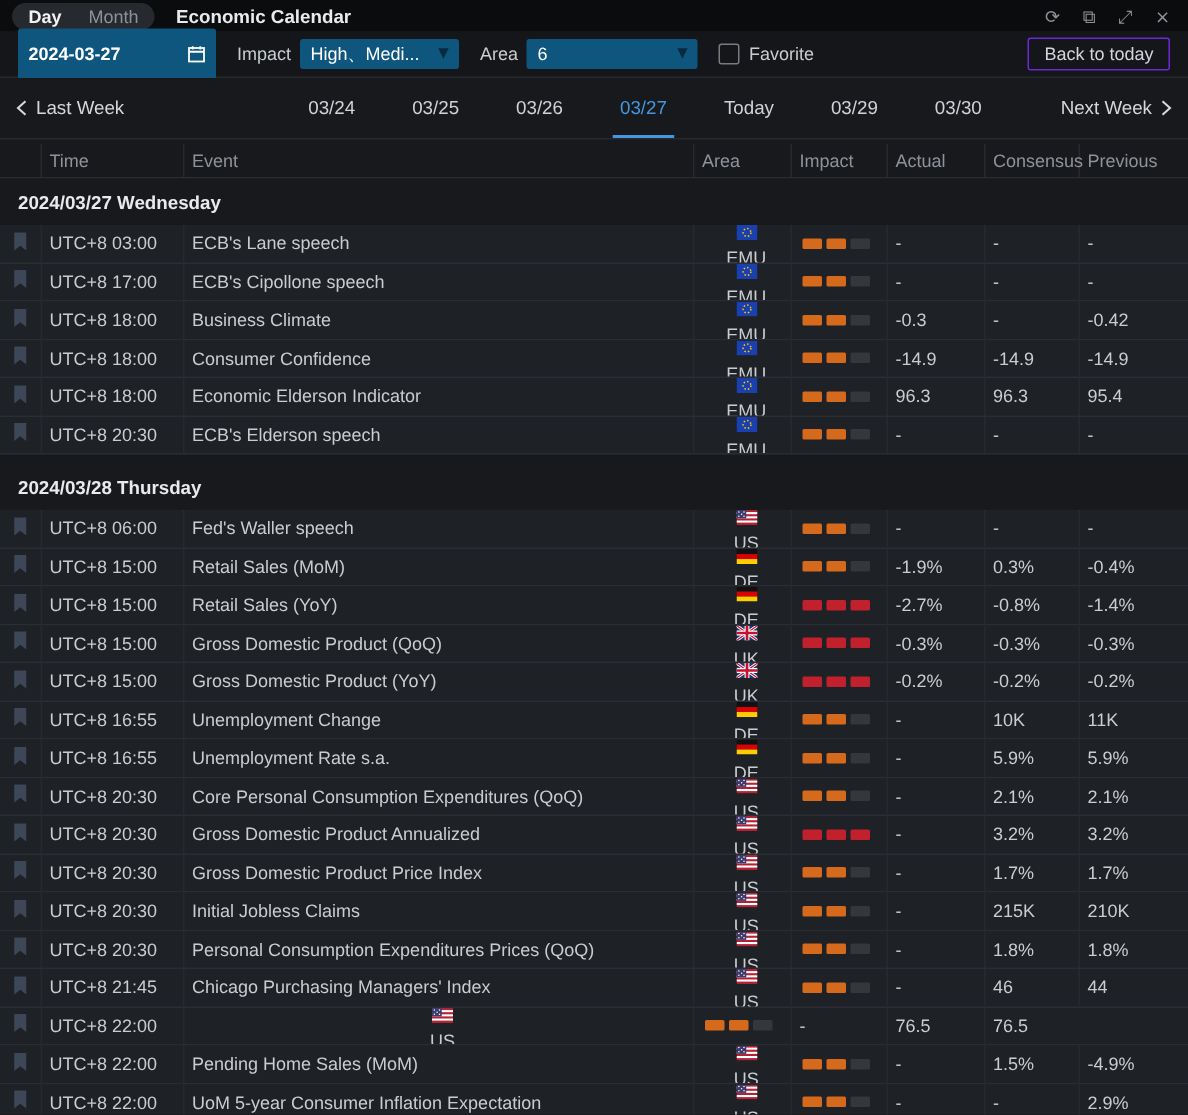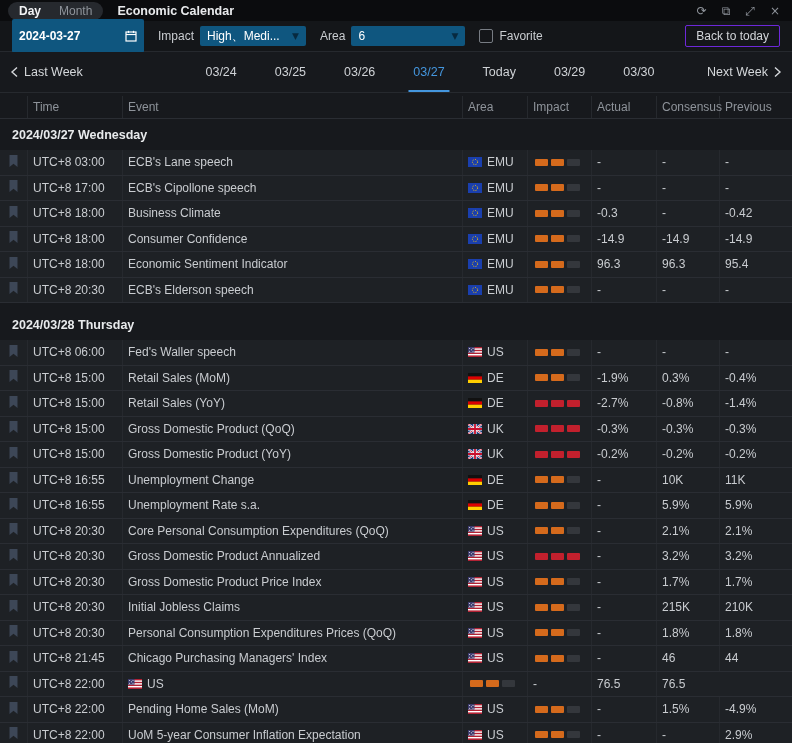--- a/index.html
+++ b/index.html
@@ -51,21 +51,21 @@
   .thead .c { height:100%; display:flex; align-items:center; padding-left:5px; border-right:1px solid #26292e; box-sizing:border-box; }
   .thead .c:last-child { border-right:none; }
   .section-header { height:31px; display:flex; align-items:center; padding-left:12px;
                     font-size:12.5px; font-weight:bold; color:#e8eaec; background:#17191d; }
   .section-header.gap { margin-top:6px; }
   .trow { height:24.5px; background:#1e2125; border-bottom:1px solid #2a2d33; font-size:12px; color:#c9ccd0; }
   .trow .c { height:100%; display:flex; align-items:center; padding-left:5px; border-right:1px solid #26292e;
              box-sizing:border-box; overflow:hidden; white-space:nowrap; }
   .trow .c:last-child { border-right:none; }
   .c.bm { justify-content:center; padding-left:0; }
-  .c.area { gap:5px; }
+  .c.area { gap:5px;flex-direction:column; }
   .bars { display:flex; gap:3px; margin-left:2px; }
   .bar { width:13px; height:7px; border-radius:1px; }
   .flag { width:14px; height:10px; display:block; flex:0 0 auto; }
 </style>
 </head>
 <body>
 
 <div class="titlebar">
   <div class="pill">
     <span class="seg active">Day</span>
@@ -258,21 +258,21 @@
         <div class="c">-14.9</div>
         <div class="c">-14.9</div>
       </div>
       <div class="trow">
         <div class="c bm">
           <span><svg width="11" height="14" viewBox="0 0 11 14">
               <path d="M1.5 1 h8 v12 l-4 -3.2 l-4 3.2 z" fill="#3d4757"></path>
             </svg></span>
         </div>
         <div class="c">UTC+8 18:00</div>
-        <div class="c">Economic Sentiment Indicator</div>
+        <div class="c">Economic Elderson Indicator</div>
         <div class="c area">
           <span>
             <svg class="flag" viewBox="0 0 14 10">
               <rect width="14" height="10" fill="#1a3fae"></rect>
               <circle cx="7" cy="5" r="2.6" fill="none" stroke="#ffcc00" stroke-width="1" stroke-dasharray="1 1.4"></circle>
             </svg>
           </span>
           <span>EMU</span>
         </div>
         <div class="c">

